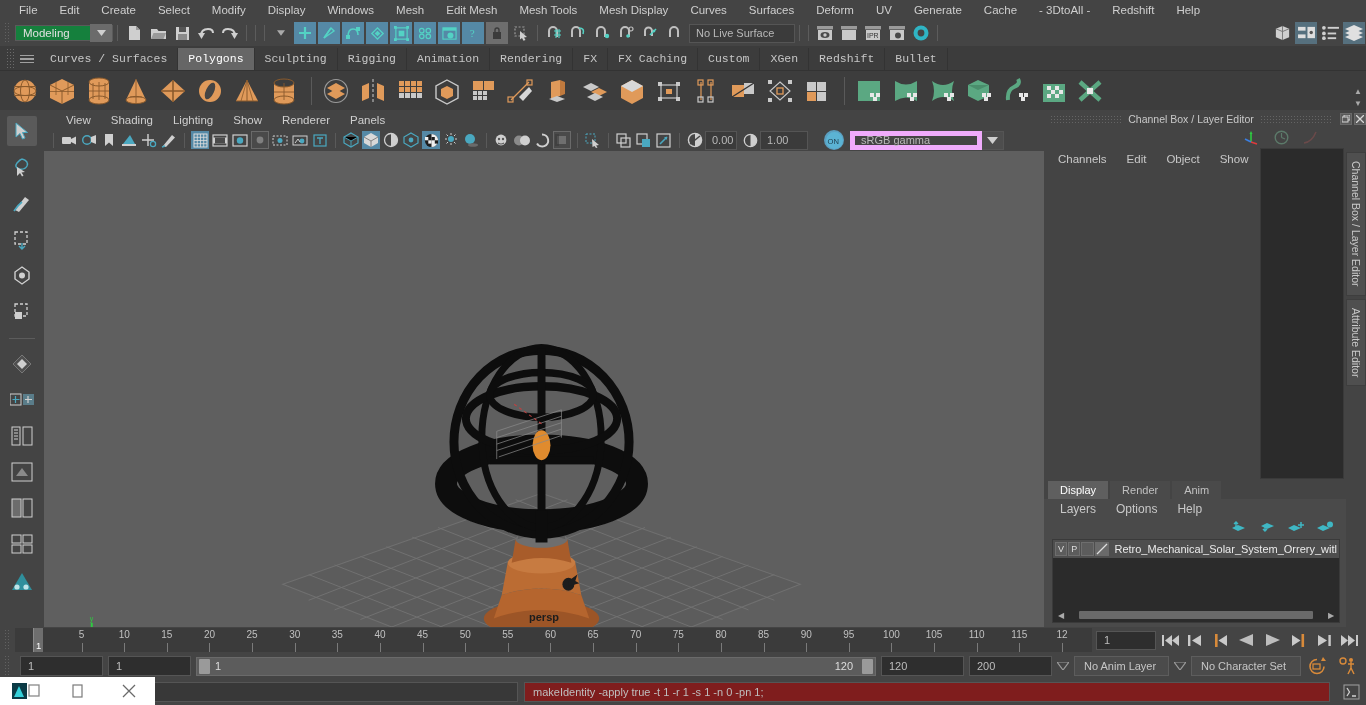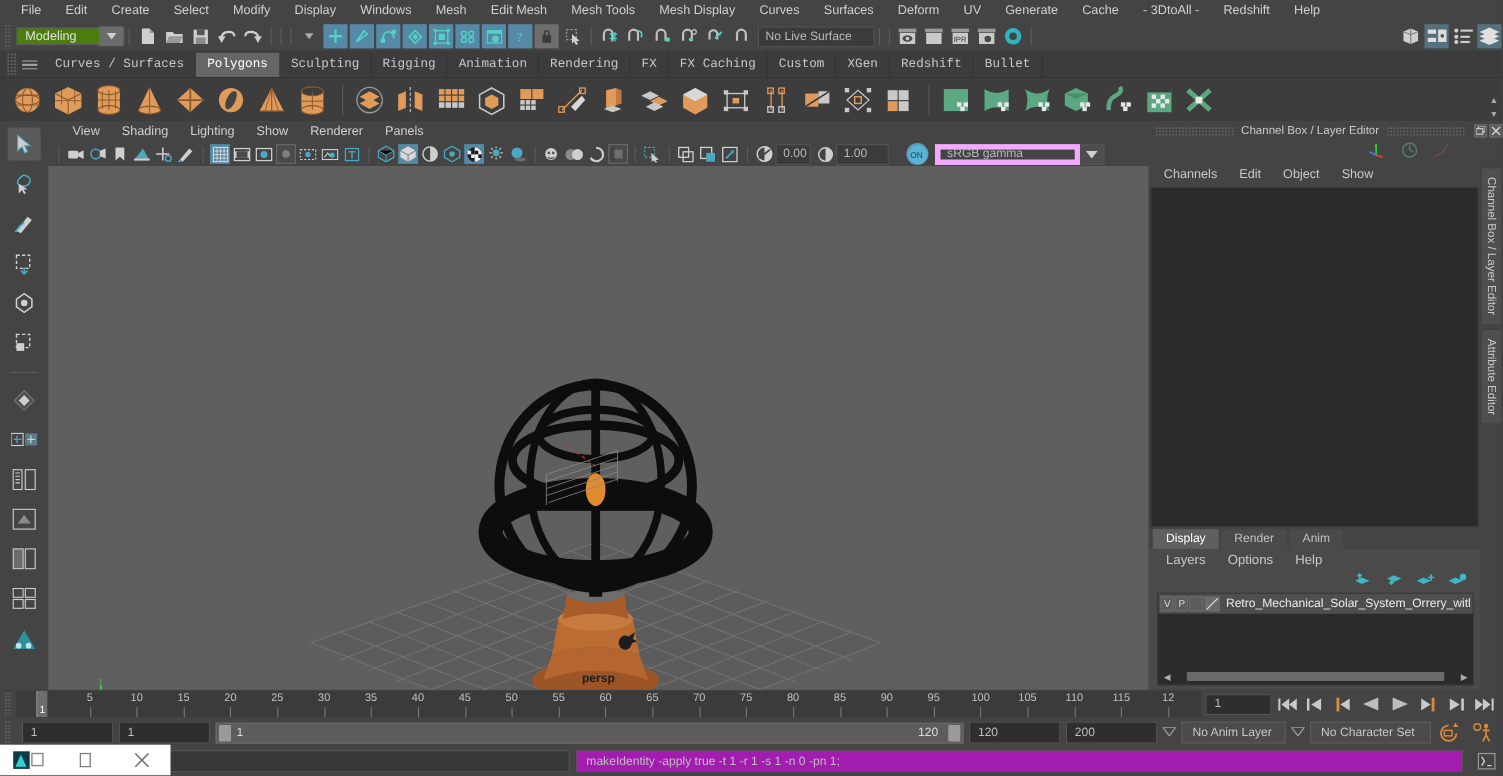--- a/index.html
+++ b/index.html
@@ -14,21 +14,21 @@
   .app { width:1366px; height:705px; position:relative; display:flex; flex-direction:column; background:#444; }
 
   
   .menubar { height:20px; background:#444444; display:flex; align-items:center; padding-left:8px; flex:0 0 20px; }
   .menubar .mi { padding:0 11px; font-size:11.5px; color:#cfcfcf; line-height:20px; cursor:default; white-space:nowrap;}
 
   
   .statusline { height:26px; background:#444444; display:flex; align-items:center; flex:0 0 26px; padding-left:4px; }
   .gripper { width:7px; height:22px; background:
       radial-gradient(#666 38%, transparent 40%) 0 0/3px 3px; opacity:.85; margin-right:4px;}
-  .modesel { display:flex; align-items:center; height:16px; background:#4d7c0f; border:1px solid #5a5a5a; width:98px; }
+  .modesel { display:flex; align-items:center; height:16px; background:#15803d; border:1px solid #5a5a5a; width:98px; }
   .modesel span { flex:1; padding-left:7px; font-size:11.5px; color:#e0e0e0;}
   .modesel .arrow { width:22px; height:18px; background:#6b6b6b; display:flex; align-items:center; justify-content:center;}
   .sepdot { width:9px; height:20px; display:flex; align-items:center; justify-content:center;}
   .sepdot::after{ content:""; width:1px; height:16px; background:#5c5c5c;}
   .ibtn { width:22px; height:22px; display:flex; align-items:center; justify-content:center; margin:0 1px; flex:0 0 auto;}
   .ibtn.blue { background:#5589a6; }
   .ibtn.darkb { background:#3d4e56; }
   .ibtn.gray { background:#6e6e6e; }
   .fld { height:19px; background:#3b3b3b; border:1px solid #555; color:#b9b9b9; font-size:11px;
          display:flex; align-items:center; padding:0 6px; }
@@ -60,21 +60,21 @@
   .vbtn.box { border:1px solid #6a6a6a; background:#4a4a4a;}
   .vsepm { width:1px; height:15px; background:#5a5a5a; margin:0 5px;}
 
   .viewport { flex:1 1 auto; position:relative; background:#5f5f5f; overflow:hidden; min-height:0;}
 
   .rightcol { width:322px; background:#444444; display:flex; flex-direction:column; flex:0 0 322px;}
   .cbheader { height:18px; display:flex; align-items:center; justify-content:center; position:relative; font-size:10.5px; color:#c9c9c9;}
   .dots { flex:1; height:9px; background: radial-gradient(#646464 36%, transparent 38%) 0 0/3px 3px; margin:0 6px;}
   .winbtn { width:12px; height:12px; background:#5a5a5a; border:1px solid #6a6a6a; margin-left:2px; display:flex; align-items:center; justify-content:center; font-size:8px; color:#d0d0d0;}
   .cbpanel { flex:1 1 auto; display:flex; min-height:0;}
-  .cbmain { flex:1 1 auto; display:flex; flex-direction:column; min-width:0;}
+  .cbmain { flex:1 1 auto; display:flex; flex-direction:row; min-width:0;}
   .cbmenus { height:22px; display:flex; align-items:center; padding-left:4px;}
   .cbmenus span { padding:0 10px; font-size:11.5px;}
   .cblist { flex:1 1 auto; background:#2b2b2b; border:1px solid #3a3a3a; margin:0 2px;}
   .cbsidetabs { width:20px; background:#444; display:flex; flex-direction:column; align-items:center; padding-top:4px;}
   .vtab { writing-mode:vertical-rl; font-size:10.5px; color:#c9c9c9; background:#4f4f4f; padding:8px 3px; margin-bottom:3px; border:1px solid #3e3e3e;}
 
   .layered { flex:0 0 auto; }
   .ltabs { height:20px; display:flex; align-items:flex-end; padding-left:4px;}
   .ltab { height:18px; line-height:18px; padding:0 12px; font-size:11px; background:#4a4a4a; color:#c0c0c0; margin-right:2px;}
   .ltab.active { background:#5f5f5f; color:#fff;}
@@ -101,21 +101,21 @@
   .rangewrap { flex:0 0 26px; height:26px; background:#444; display:flex; align-items:center; padding-left:4px; gap:5px;}
   .rfield { width:83px; height:20px; background:#2e2e2e; border:1px solid #555; color:#bdbdbd; font-size:11px; display:flex; align-items:center; padding-left:7px;}
   .rangebar { flex:1 1 auto; height:19px; background:#5c5c5c; border:1px solid #6a6a6a; display:flex; align-items:center; justify-content:space-between; padding:0 2px; position:relative;}
   .rhandle { width:11px; height:15px; background:#9a9a9a; border-radius:1px;}
   .dropfield { height:20px; background:#4b4b4b; border:1px solid #5d5d5d; color:#c6c6c6; font-size:11px; display:flex; align-items:center; padding:0 9px;}
 
   
   .cmdline { flex:0 0 26px; height:26px; background:#444; display:flex; align-items:center; padding-left:4px; gap:6px;}
   .cmdlabel { width:66px; text-align:center; font-size:11.5px; color:#d4d4d4;}
   .cmdin { width:425px; height:20px; background:#383838; border:1px solid #555;}
-  .cmdout { flex:1 1 auto; height:20px; background:#a21caf; border:1px solid #555; color:#bfbfbf; font-size:11px; display:flex; align-items:center; padding-left:8px; margin-right:4px;}
+  .cmdout { flex:1 1 auto; height:20px; background:#7f1d1d; border:1px solid #555; color:#bfbfbf; font-size:11px; display:flex; align-items:center; padding-left:8px; margin-right:4px;}
   .cmdicon { width:22px; height:20px; display:flex; align-items:center; justify-content:center; margin-right:4px;}
 
   
   .taskbar { position:absolute; left:0; bottom:0; width:155px; height:28px; background:#ffffff; display:flex; align-items:center;}
   .tbitem { flex:1; height:28px; display:flex; align-items:center; justify-content:center; color:#444;}
   .scrollarrow { width:12px; height:12px; display:flex; align-items:center; justify-content:center; color:#aaa; font-size:8px;}
   .vplabel { position:absolute; left:50%; transform:translateX(-50%); bottom:4px; font-size:11px; font-weight:bold; color:#1d1d1d;}
 </style>
 </head>
 <body>

